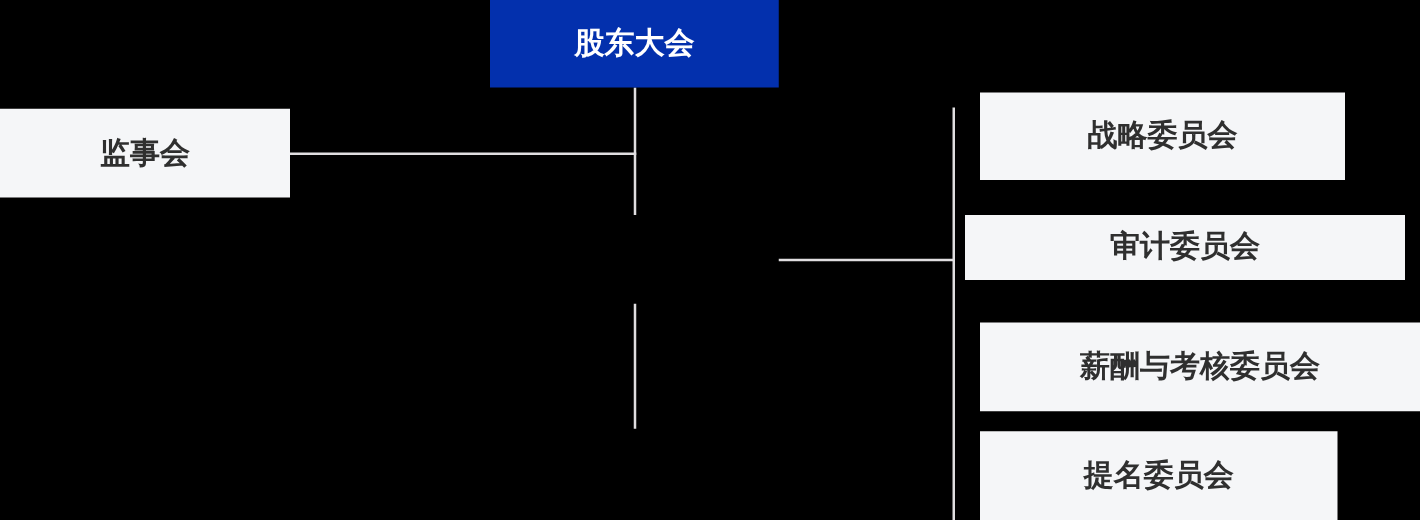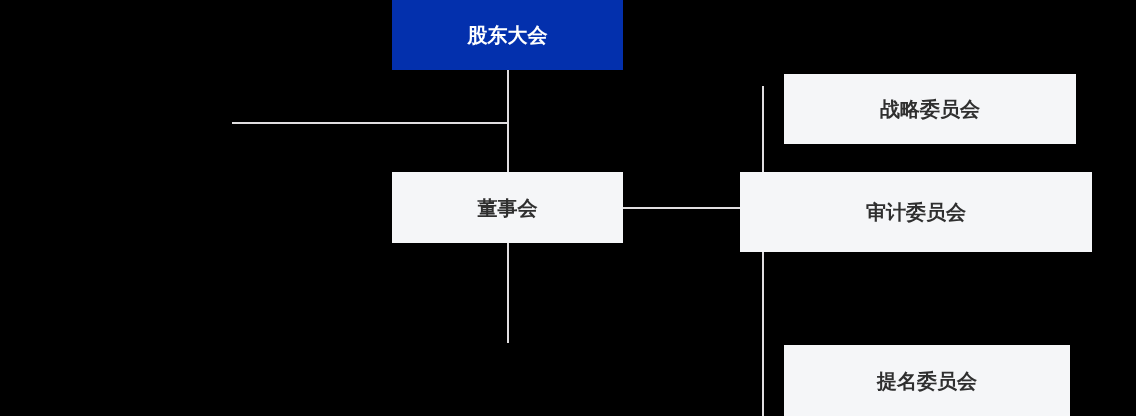--- a/index.html
+++ b/index.html
@@ -22,21 +22,21 @@
     background:var(--background);
     overflow:hidden;
   }
   .node{
     position:absolute;
     display:flex;
     align-items:center;
     justify-content:center;
     background:var(--box-bg);
     color:var(--box-text);
-    font-size:20px;
+    font-size:24px;
     font-weight:700;
     line-height:1;
     box-sizing:border-box;
     white-space:nowrap;
   }
   .node.root{
     background:var(--root-box-bg);
     color:var(--root-box-text);
   }
   .line{
@@ -54,32 +54,35 @@
   <div class="line v" style="left:507px;top:70px;height:102px"></div>
   <div class="line v" style="left:507px;top:243px;height:100px"></div>
   <div class="line h" style="left:232px;top:122px;width:277px"></div>
   <div class="line h" style="left:623px;top:207px;width:141px"></div>
   <div class="line v" style="left:762px;top:86px;height:330px"></div>
 
   <div class="node root" style="left:392px;top:0;width:231px;height:70px">
     <span>股东大会</span>
   </div>
 
+  <div class="node" style="left:0;top:87px;width:232px;height:71px">
+    <span>监事会</span>
+  </div>
 
-  <div class="node" style="left:392px;top:172px;width:231px;height:71px">
-    <span>董事会</span>
-  </div>
 
 
   <div class="node" style="left:784px;top:74px;width:292px;height:70px">
     <span>战略委员会</span>
   </div>
 
-  <div class="node" style="left:740px;top:172px;width:352px;height:80px">
+  <div class="node" style="left:772px;top:172px;width:352px;height:52px">
     <span>审计委员会</span>
   </div>
 
+  <div class="node" style="left:784px;top:258px;width:352px;height:71px">
+    <span>薪酬与考核委员会</span>
+  </div>
 
   <div class="node" style="left:784px;top:345px;width:286px;height:71px">
     <span>提名委员会</span>
   </div>
 
 </div>
 
 </body></html>

